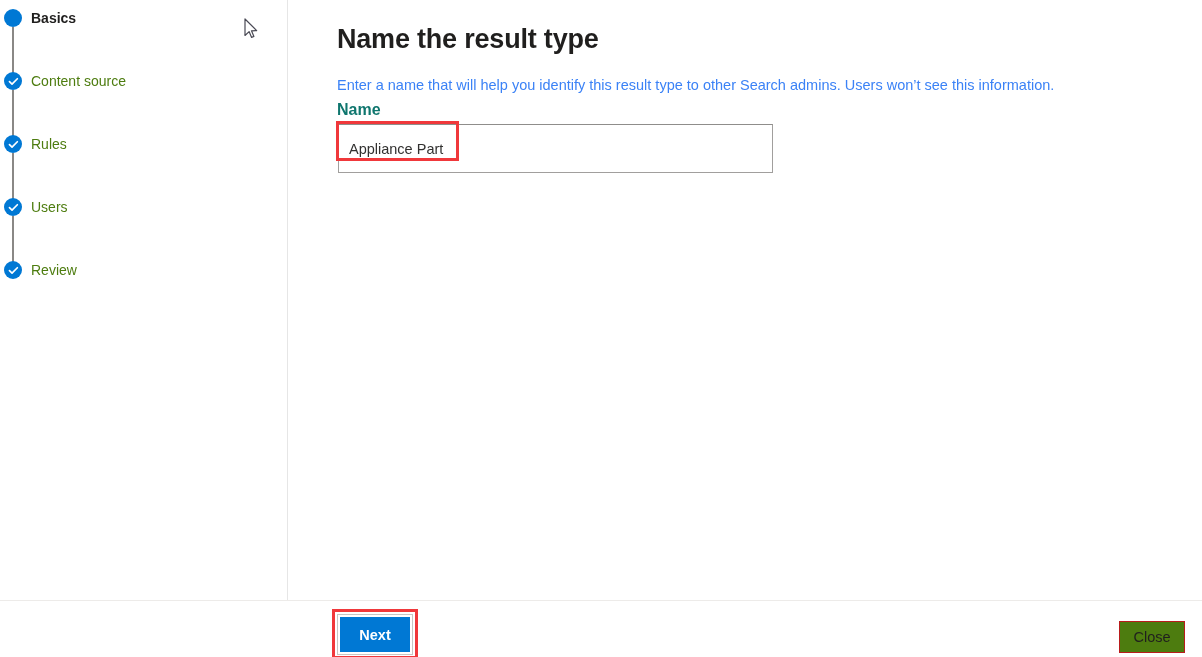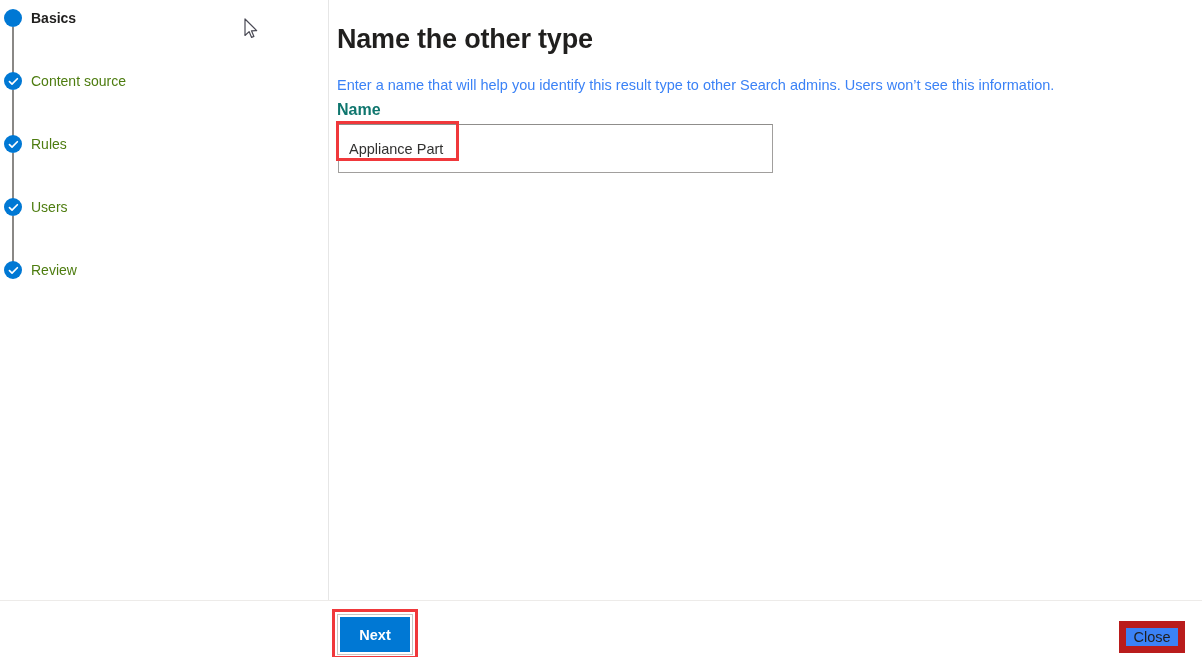--- a/index.html
+++ b/index.html
@@ -19,21 +19,21 @@
   #wizard {
     position: absolute;
     inset: 0;
   }
 
   
   #sidebar {
     position: absolute;
     left: 0;
     top: 0;
-    width: 329px;
+    width: 288px;
     height: 601px;
     border-right: 1px solid #e6e6e6;
     box-sizing: border-box;
   }
 
   .step {
     position: absolute;
     left: 0;
     height: 26px;
     display: flex;
@@ -156,22 +156,22 @@
     font-weight: bold;
     cursor: pointer;
     padding: 0;
   }
   #close-button {
     position: absolute;
     left: 1119px;
     top: 20px;
     width: 66px;
     height: 32px;
-    background: #3b82f6;
-    border: 7px solid #b91c1c;
+    background: #4d7c0f;
+    border: 1px solid #b91c1c;
     color: #201f1e;
     font-family: "Liberation Sans", sans-serif;
     font-size: 14.5px;
     cursor: pointer;
     padding: 0;
   }
 
   
   .annotation-box {
     position: absolute;
@@ -250,21 +250,21 @@
       <span class="step-marker">
         <svg width="11" height="11" viewBox="0 0 12 12" aria-hidden="true">
           <path d="M1.6 6.2 L4.4 8.9 L10.2 3.0" fill="none" stroke="#ffffff" stroke-width="1.8" stroke-linecap="round" stroke-linejoin="round"></path>
         </svg>
       </span>
       <span class="step-label">Review</span>
     </div>
   </div>
 
   <div id="main">
-    <h1 id="page-title">Name the other type</h1>
+    <h1 id="page-title">Name the result type</h1>
     <p id="page-desc">Enter a name that will help you identify this result type to other Search admins. Users won’t see this information.</p>
     <label id="name-label" for="name-input">Name</label>
     <input id="name-input" type="text" value="Appliance Part" style="">
   </div>
 
   <div id="footer">
     <button id="next-button">Next</button>
     <button id="close-button">Close</button>
   </div>
 

